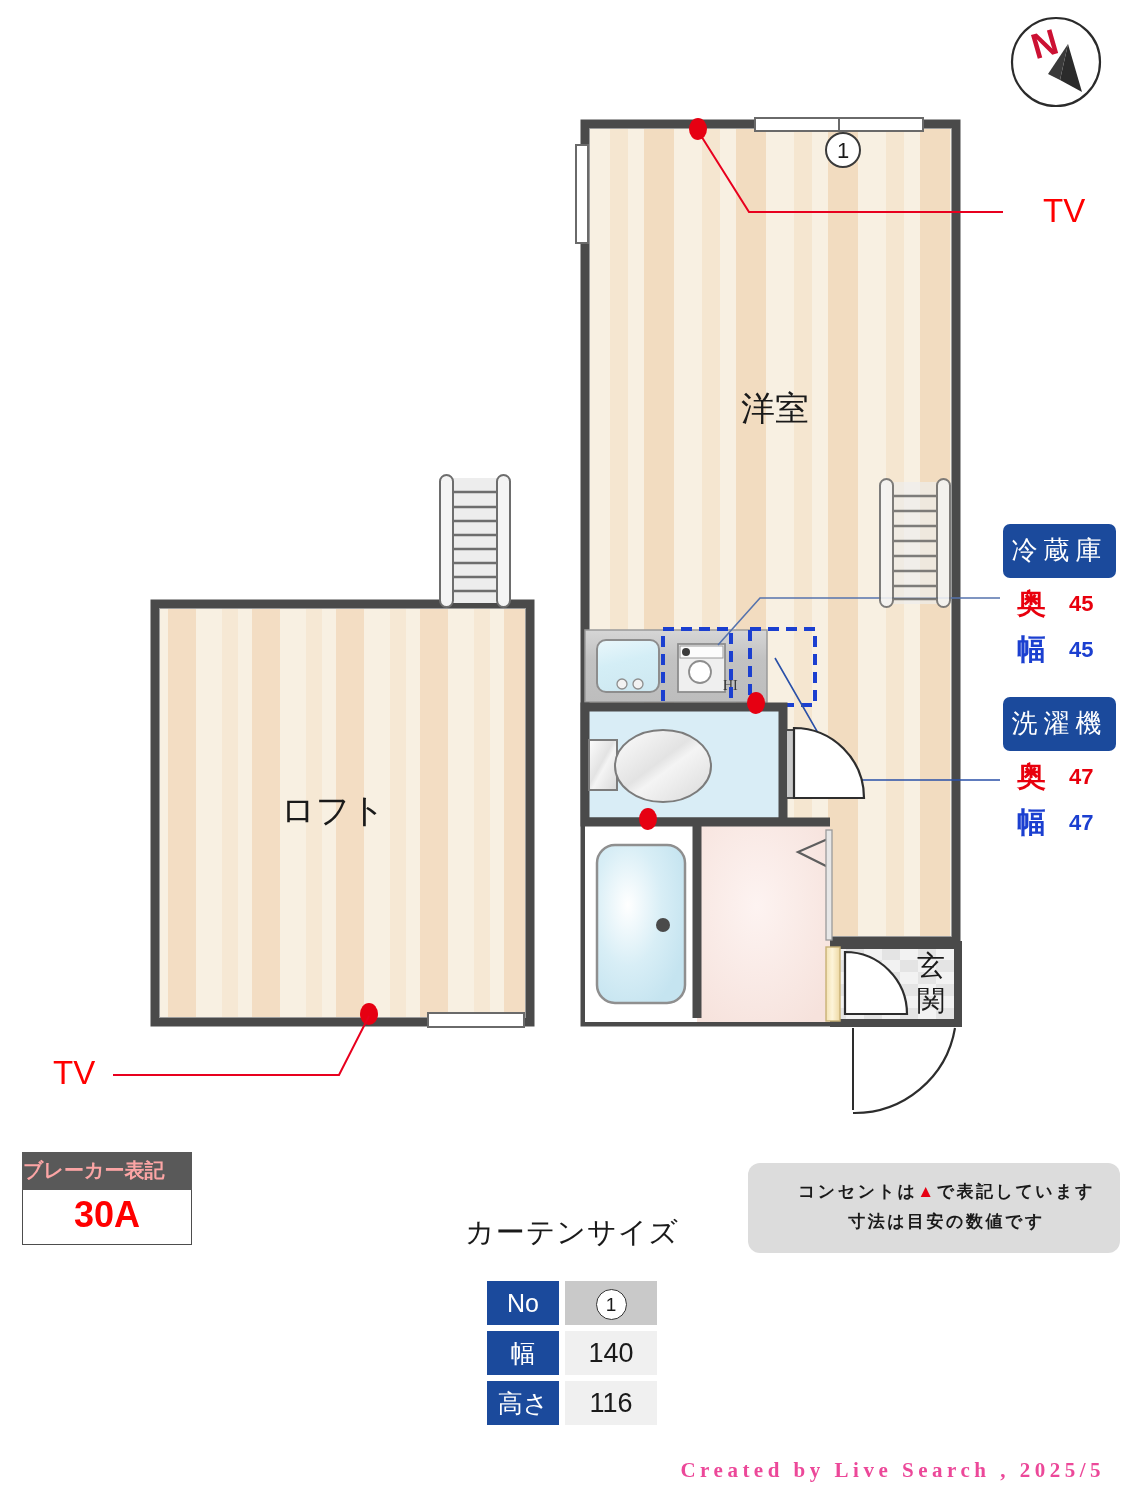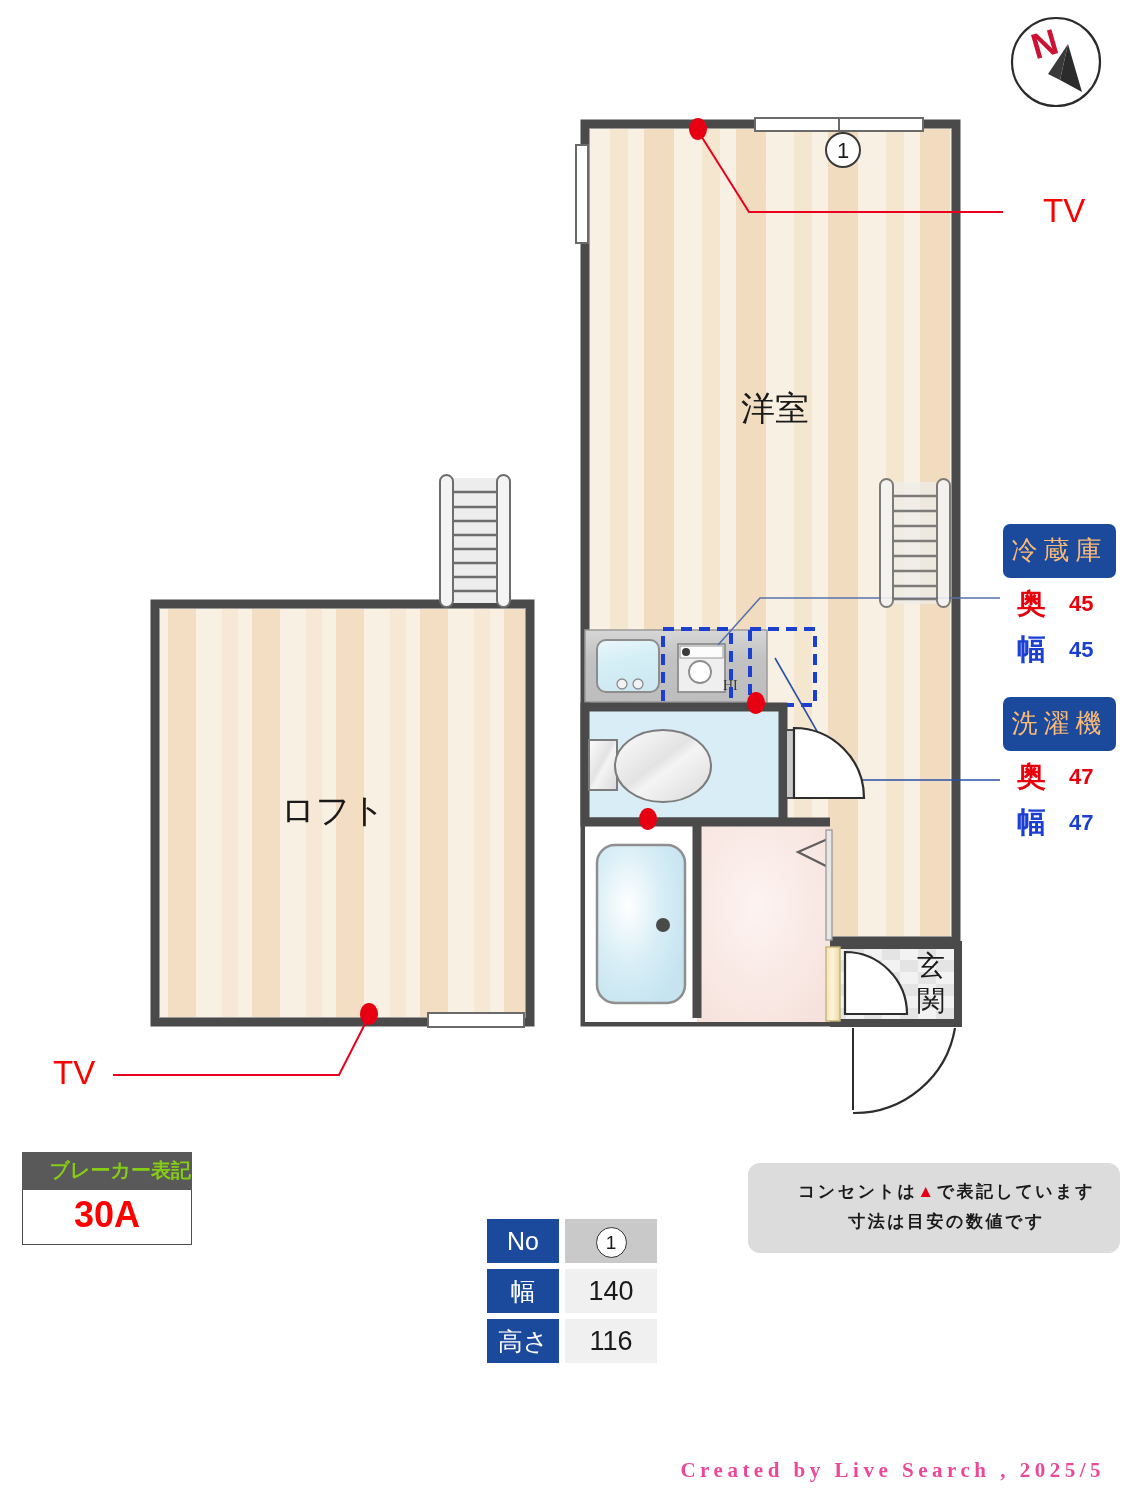--- a/index.html
+++ b/index.html
@@ -6,34 +6,34 @@
   body{
     width:1125px;height:1500px;position:relative;overflow:hidden;
     font-family:"Liberation Sans","DejaVu Sans",sans-serif;
   }
   .stage{position:absolute;left:0;top:0;width:1125px;height:1500px;}
   svg.plan{position:absolute;left:0;top:0;width:1125px;height:1500px;}
 
   
   .infoBox{position:absolute;}
   .badge{
-    background:#1b4a9c;color:#fdba74;border-radius:7px;
+    background:#1b4a9c;color:#ffffff;border-radius:7px;
     text-align:center;font-size:26px;letter-spacing:6px;
     padding:9px 0 10px 0;font-weight:400;
   }
   .dimRow{display:flex;align-items:center;margin-top:6px;padding-left:14px;}
   .dimRow .k{font-size:29px;font-weight:bold;width:52px;}
   .dimRow .v{font-size:22px;font-weight:bold;}
   .kRed{color:#e8000d;} .kBlue{color:#1b3fd0;}
 
   
   #breaker{position:absolute;left:22px;top:1152px;width:170px;}
   #breaker .bHead{
-    background:#595959;color:#84cc16;font-size:20px;font-weight:bold;
-    text-align:right;padding:4px 0 5px 0;border:1px solid #595959;
+    background:#595959;color:#fca5a5;font-size:20px;font-weight:bold;
+    text-align:left;padding:4px 0 5px 0;border:1px solid #595959;
     letter-spacing:0px;
   }
   #breaker .bVal{
     border:1px solid #4d4d4d;border-top:none;background:#fff;
     color:#ff0000;font-size:36px;font-weight:bold;text-align:center;
     padding:4px 0 8px 0;
   }
 
   
   #noteBox{
@@ -339,20 +339,21 @@
   </div>
 
   <div id="noteBox">
     <div>
       <span>コンセントは</span><span class="triRed">▲</span><span>で表記しています</span>
     </div>
     <div>寸法は目安の数値です</div>
   </div>
 
   <div id="curtainWrap">
+    <div id="curtainTitle">カーテンサイズ</div>
     <table class="curtain">
       <tbody>
           <tr>
         <td class="ch">No</td>
         <td class="cv cvTop">
           <span class="circNum">1</span>
         </td>
       </tr>
       <tr>
         <td class="ch">幅</td>

